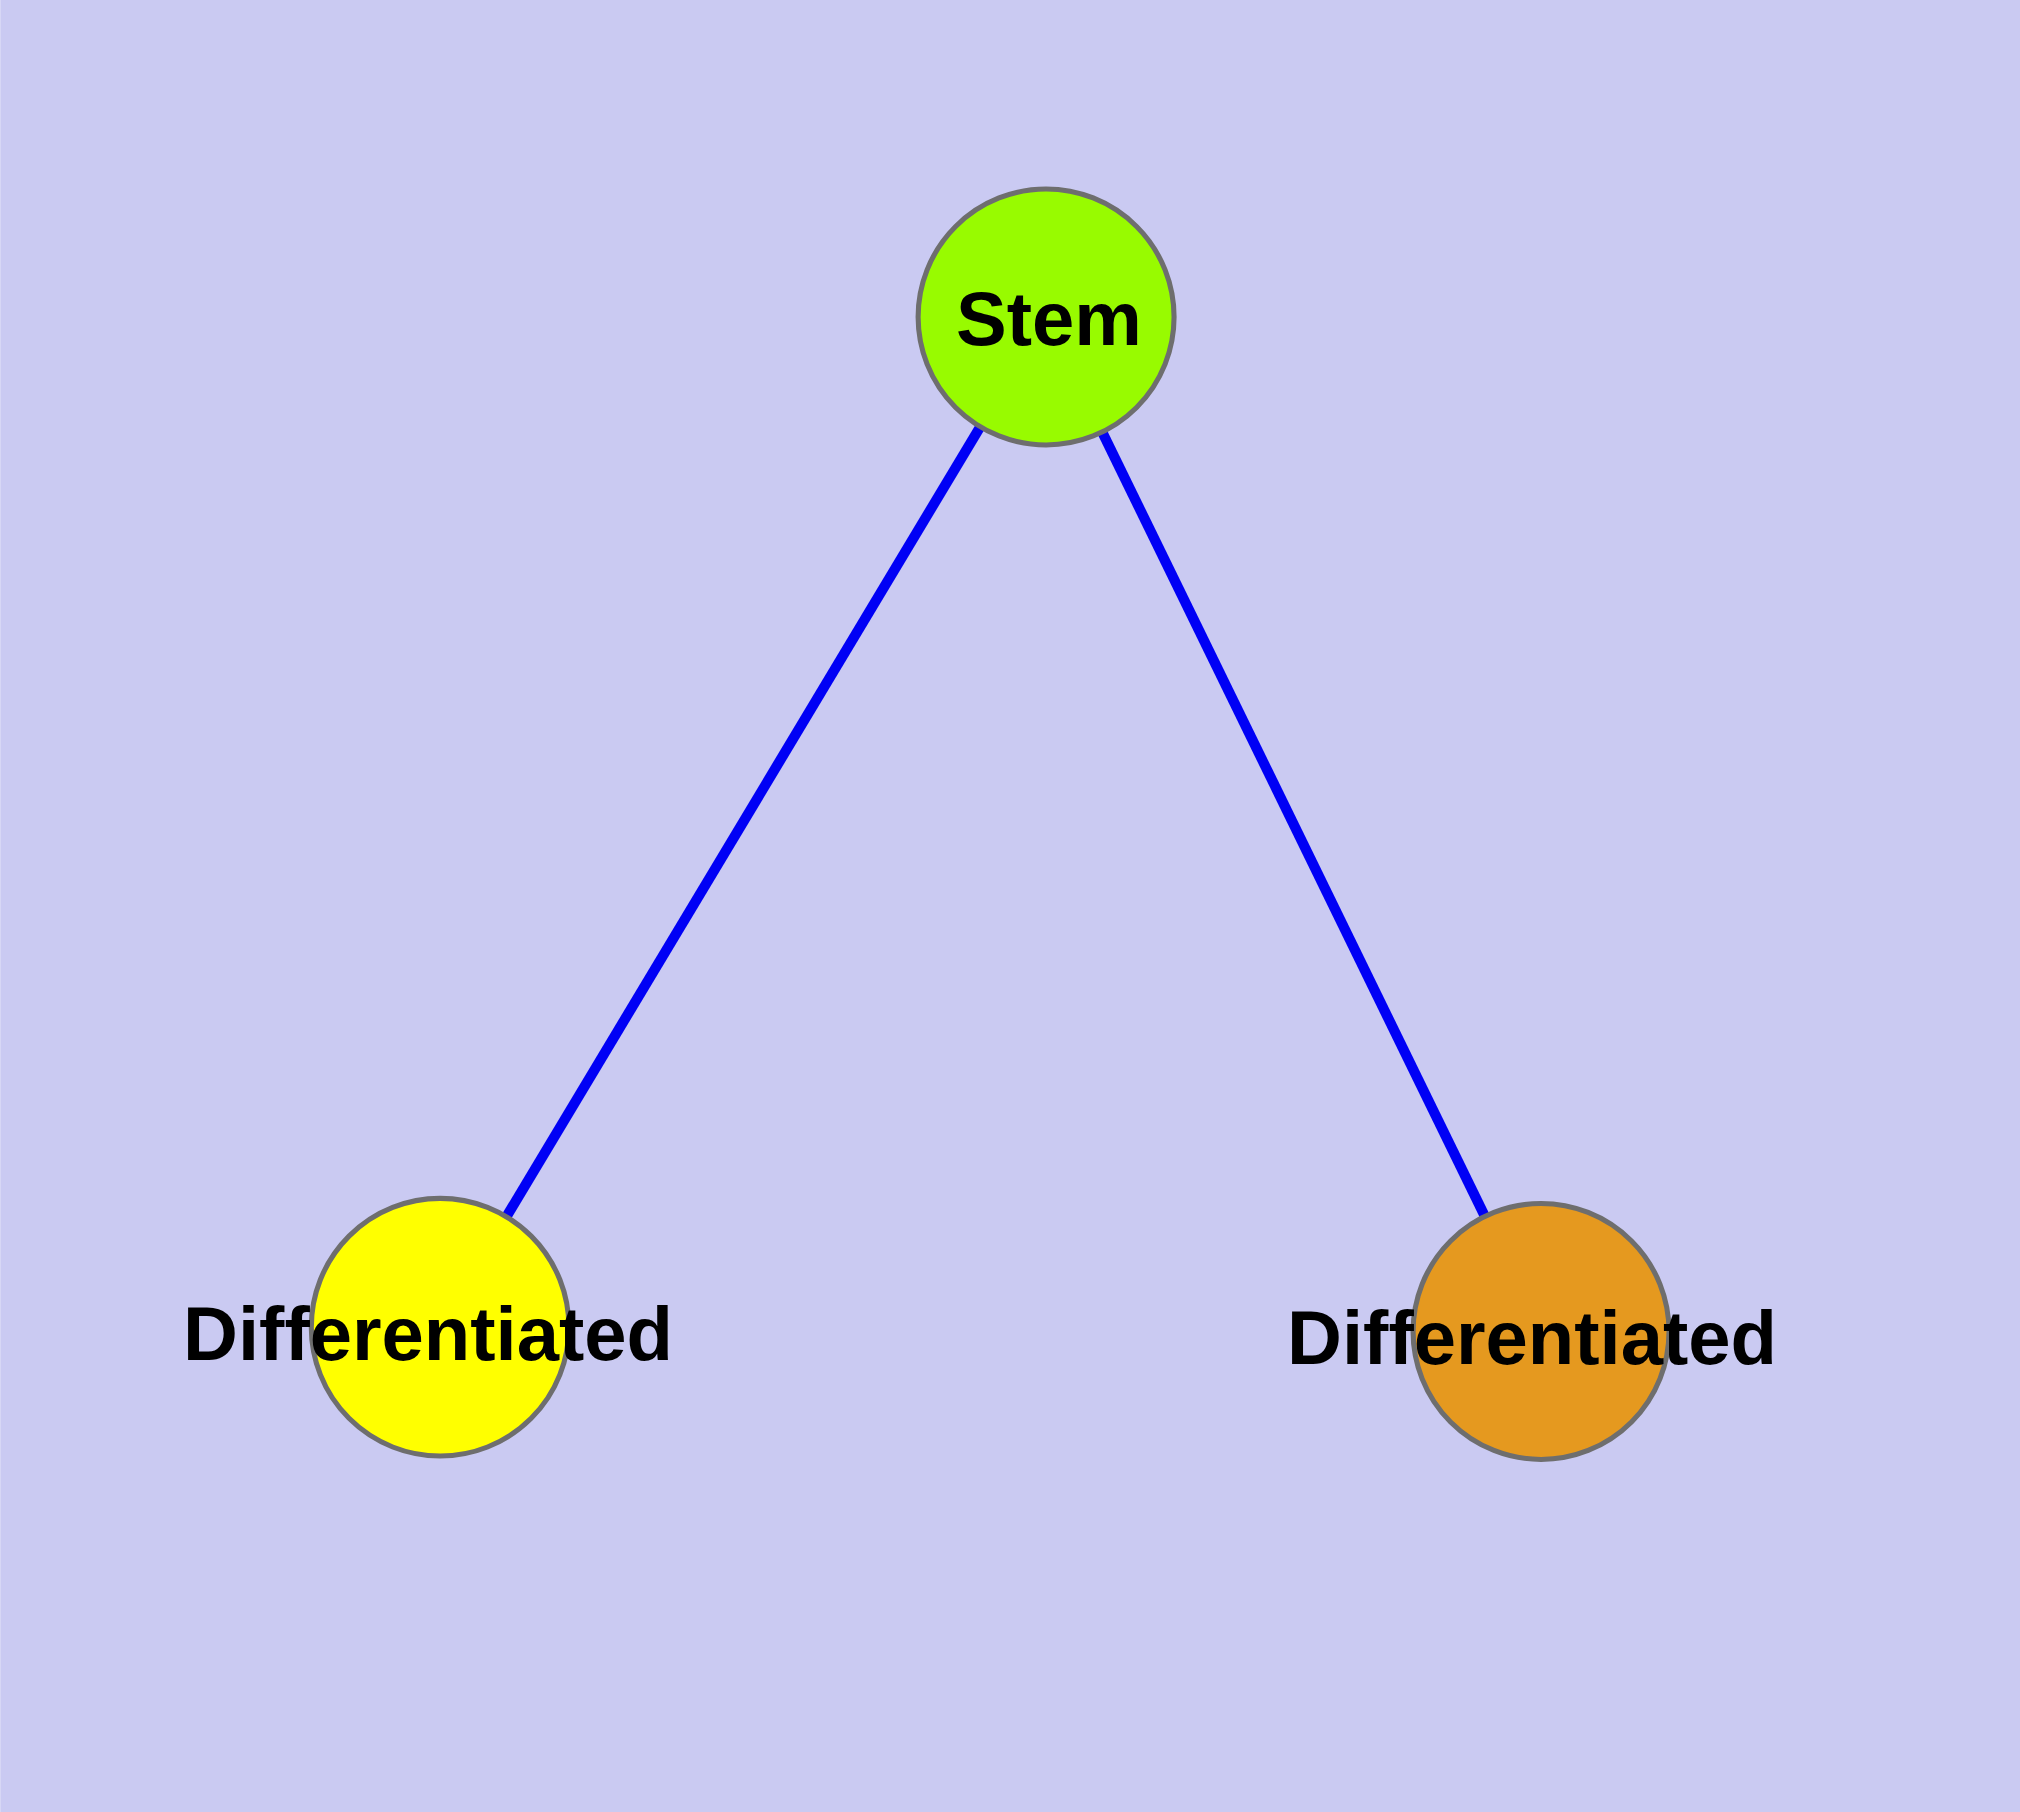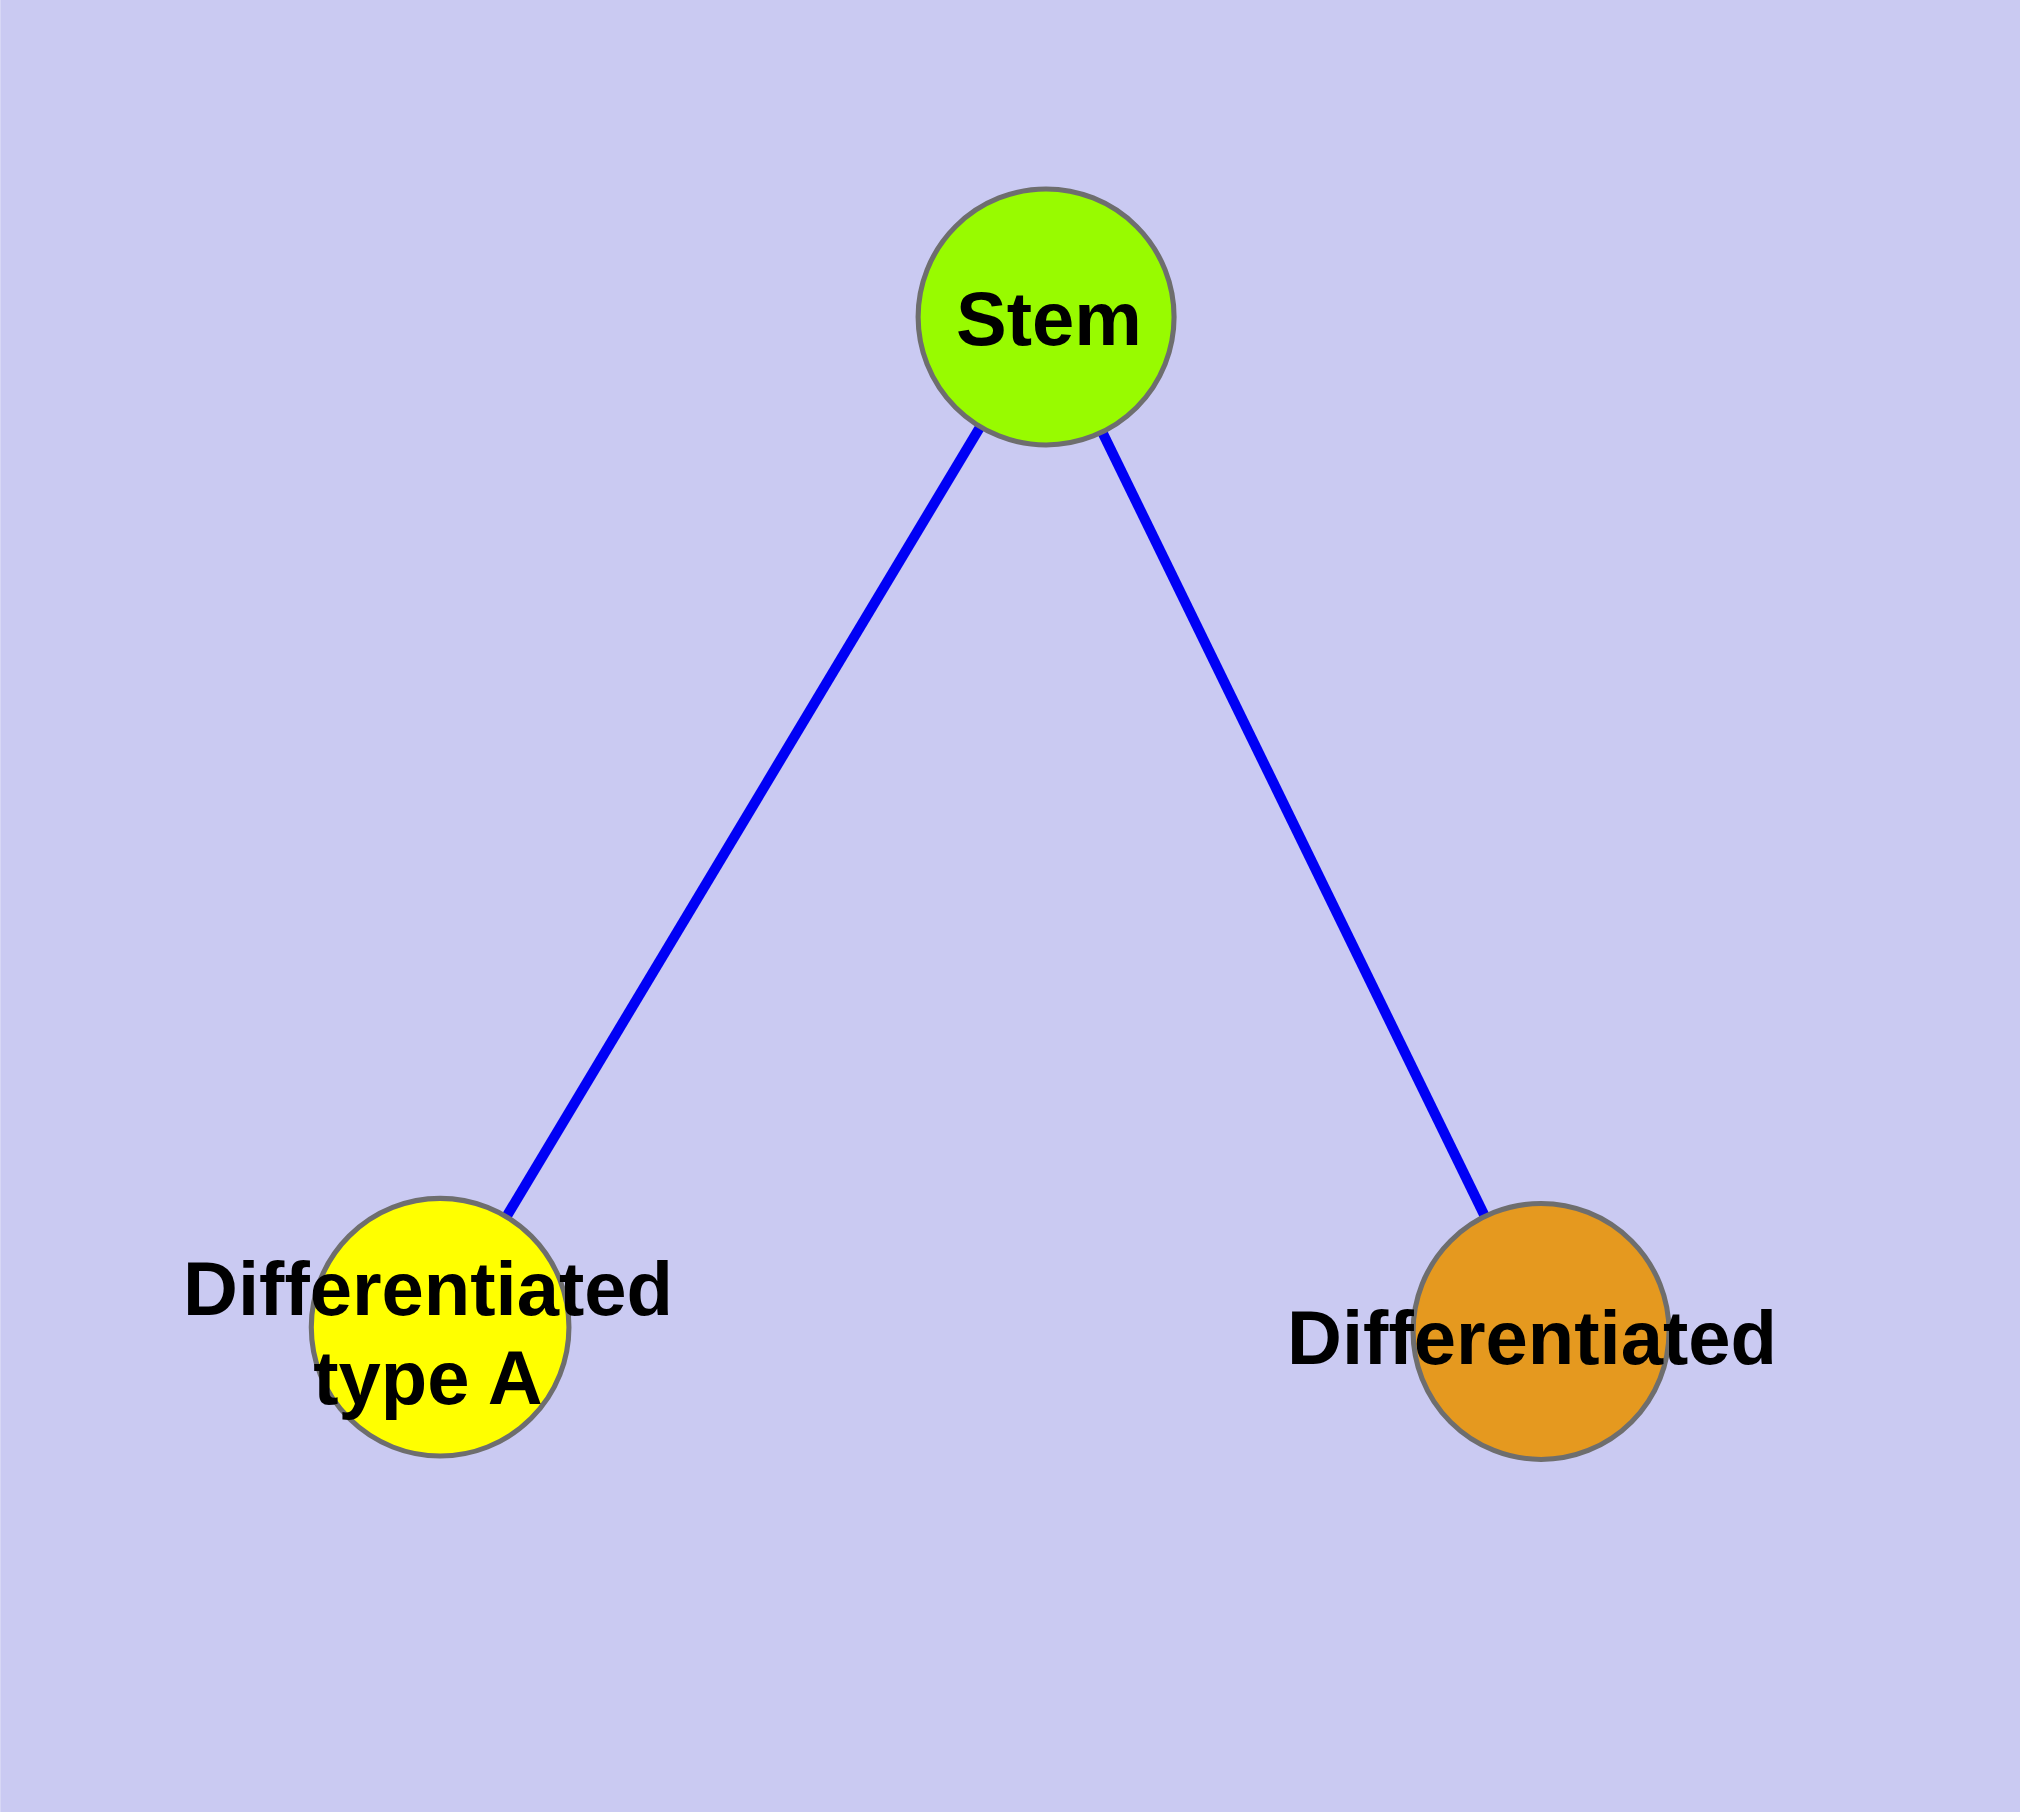--- a/index.html
+++ b/index.html
@@ -54,21 +54,20 @@
 
     <circle cx="1818" cy="1571" r="151" stroke-width="6" fill="#E5991F" stroke="#6E6E6E"></circle>
   </svg>
 
   <div class="node-label" style="left: 1049px; top: 318px;">
     <span class="line">Stem</span>
   </div>
 
   <div class="node-label" style="left: 428px; top: 1333px;">
     <span class="line">Differentiated</span>
-    <span class="line">type A</span>
   </div>
 
   <div class="node-label" style="left: 1532px; top: 1337px;">
     <span class="line">Differentiated</span>
   </div>
 
 </div>
 
 
 </body></html>

